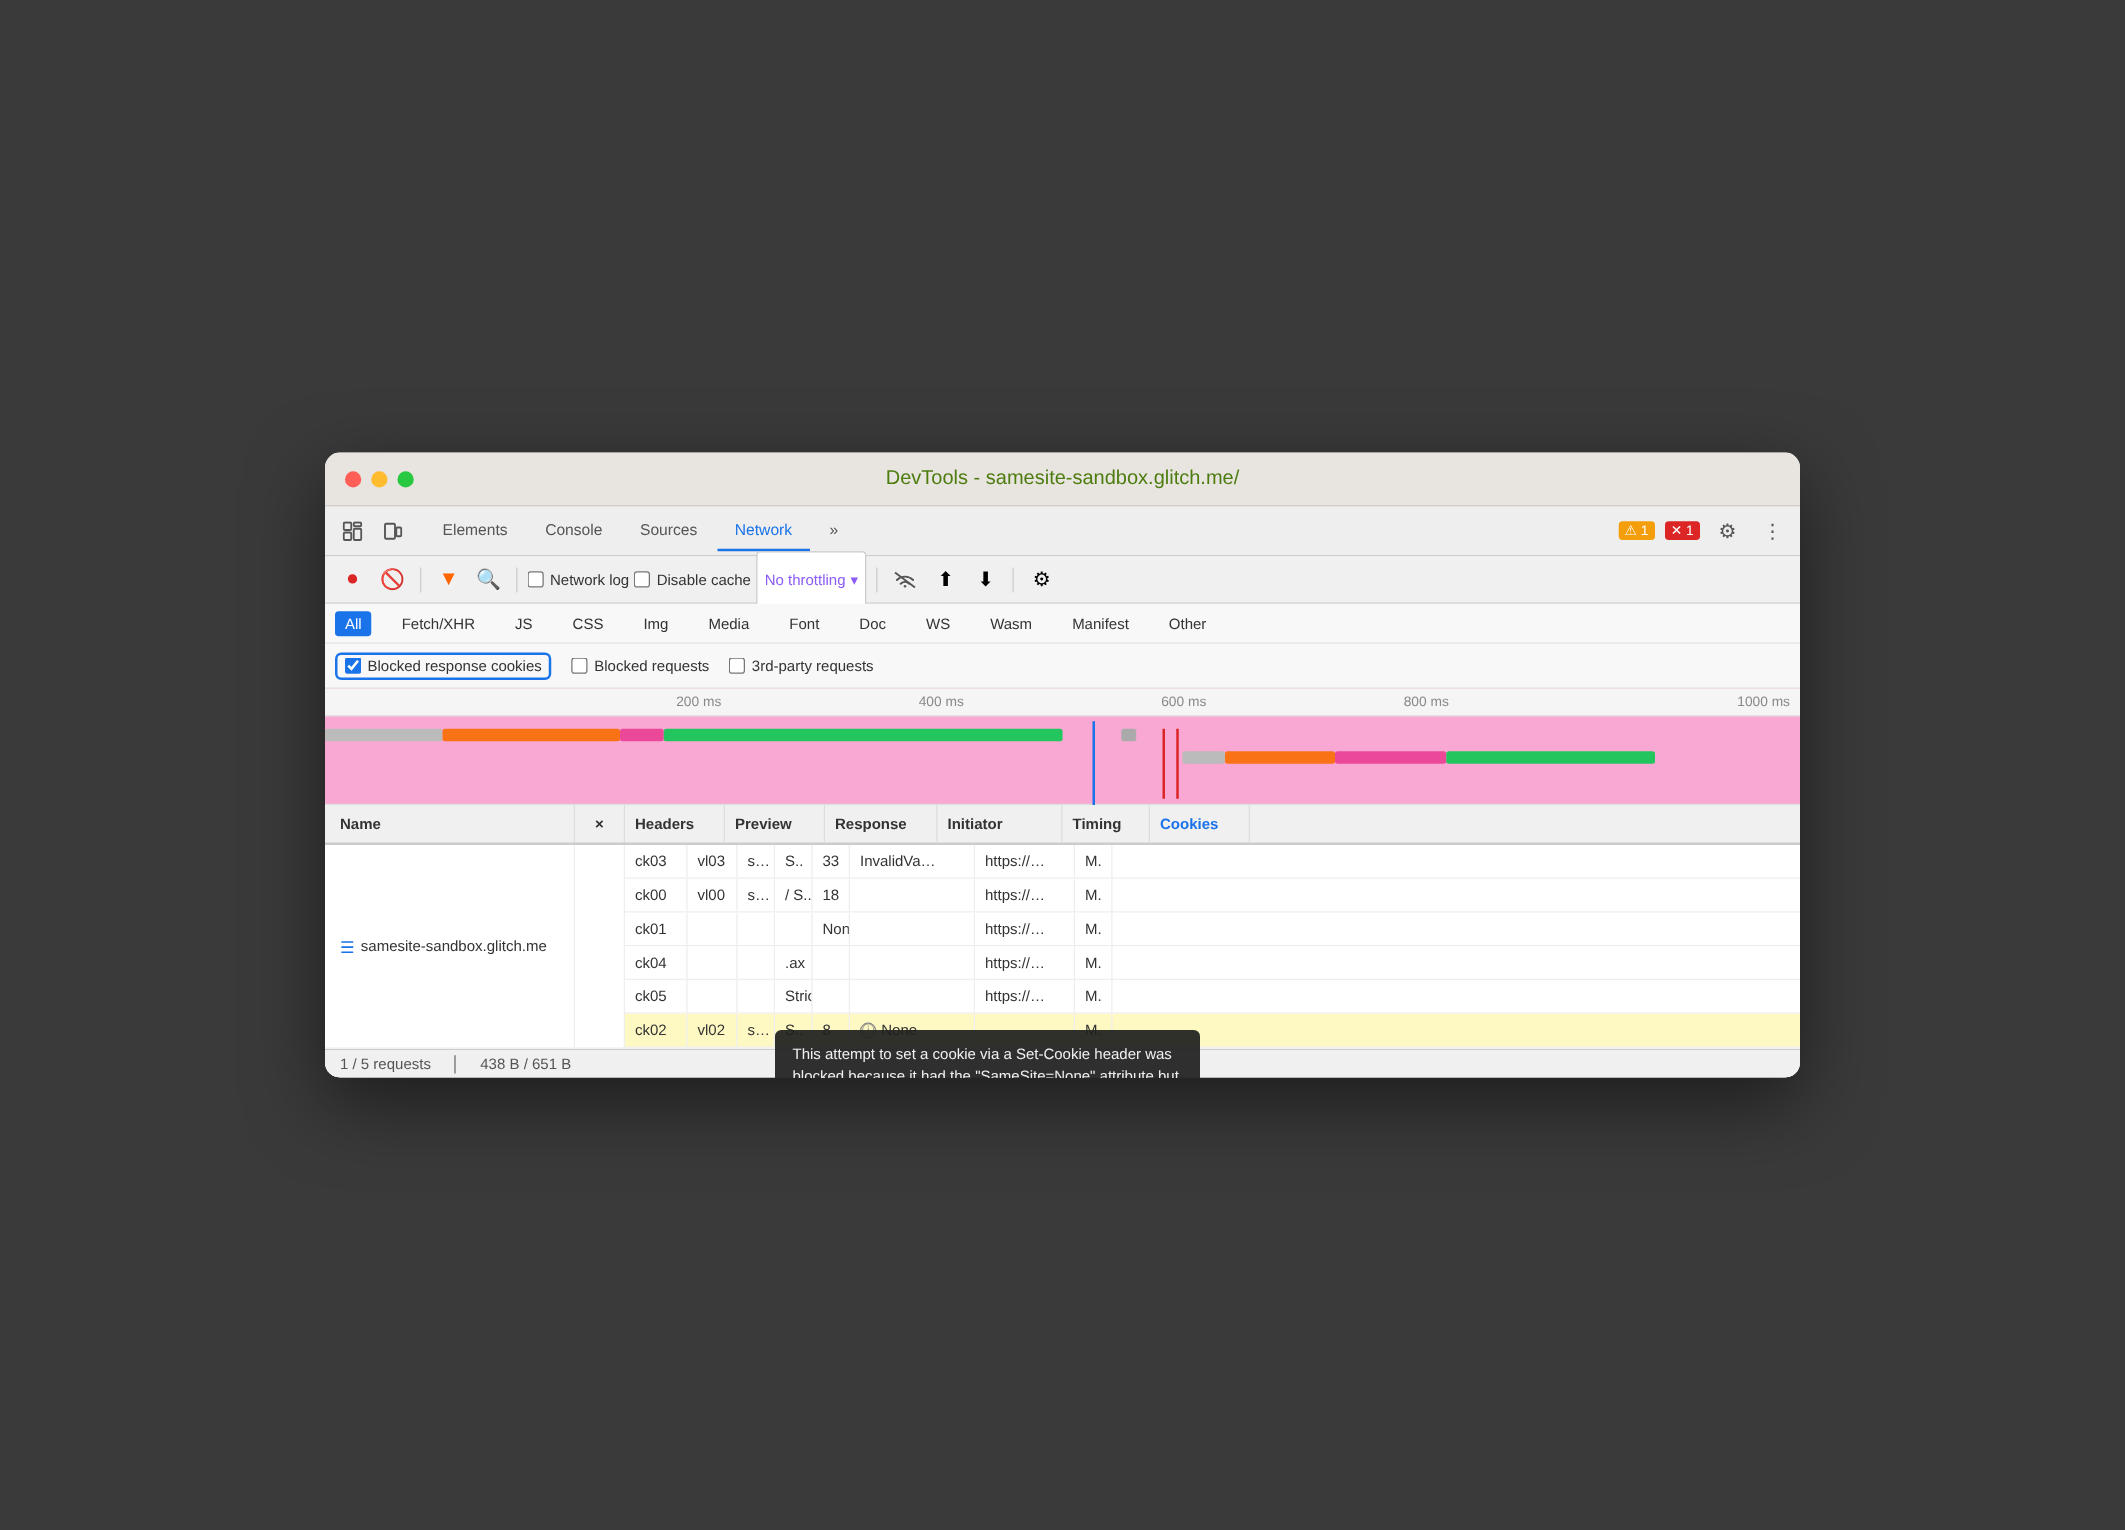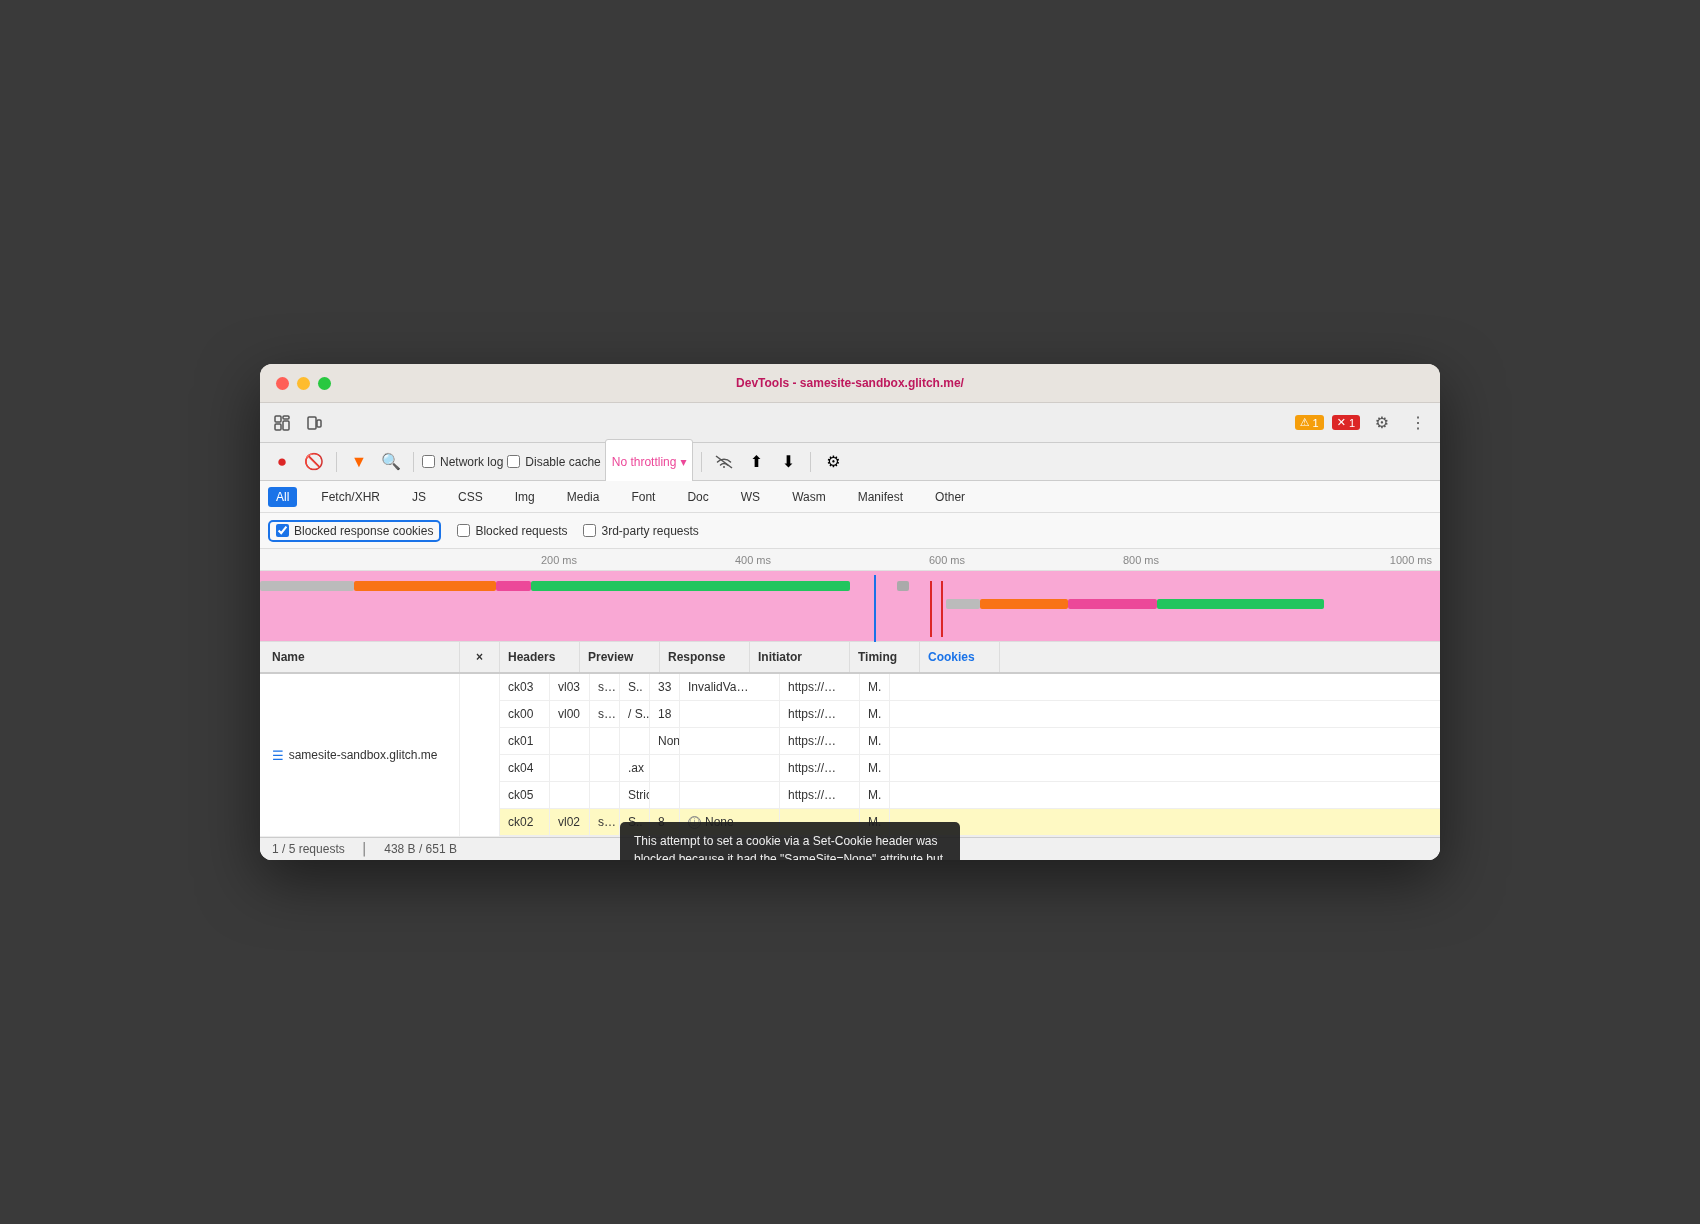--- a/index.html
+++ b/index.html
@@ -36,23 +36,23 @@
     .light {
       width: 13px;
       height: 13px;
       border-radius: 50%;
       cursor: pointer;
     }
     .light-red { background: #ff5f57; }
     .light-yellow { background: #febc2e; }
     .light-green { background: #28c840; }
     .titlebar-title {
-      font-size: 12px;
-      font-weight: 700;
-      color: #be185d;
+      font-size: 16px;
+      font-weight: 400;
+      color: #4d7c0f;
     }
     .devtools {
       background: #f8f8f8;
       display: flex;
       flex-direction: column;
     }
     
     .tab-bar {
       background: #eeeeee;
       border-bottom: 1px solid #ccc;
@@ -174,21 +174,21 @@
       color: #333;
       cursor: pointer;
       white-space: nowrap;
     }
     .checkbox-label input { cursor: pointer; }
     .throttle-select {
       display: flex;
       align-items: center;
       gap: 4px;
       font-size: 12px;
-      color: #ec4899;
+      color: #8b5cf6;
       padding: 15px 6px;
       background: white;
       border: 1px solid #ccc;
       border-radius: 3px;
       cursor: pointer;
     }
     
     .filter-bar {
       background: #f8f8f8;
       border-bottom: 1px solid #ddd;
@@ -409,20 +409,27 @@
             <rect x="1" y="9" width="6" height="6" rx="1" stroke="#555" stroke-width="1.5"></rect>
             <rect x="9" y="6" width="6" height="9" rx="1" stroke="#555" stroke-width="1.5"></rect>
           </svg>
         </button>
         <button class="tab-icon-btn">
           <svg width="16" height="16" viewBox="0 0 16 16" fill="none">
             <rect x="2" y="2" width="8" height="12" rx="1" stroke="#555" stroke-width="1.5"></rect>
             <rect x="11" y="5" width="4" height="7" rx="1" stroke="#555" stroke-width="1.5"></rect>
           </svg>
         </button>
+      </div>
+      <div class="tabs">
+        <div class="tab">Elements</div>
+        <div class="tab">Console</div>
+        <div class="tab">Sources</div>
+        <div class="tab active">Network</div>
+        <div class="tab">»</div>
       </div>
       <div class="tab-bar-right">
         <div class="badge-warn">
           <span>⚠</span>
           <span>1</span>
         </div>
         <div class="badge-err">
           <span>✕</span>
           <span>1</span>
         </div>

